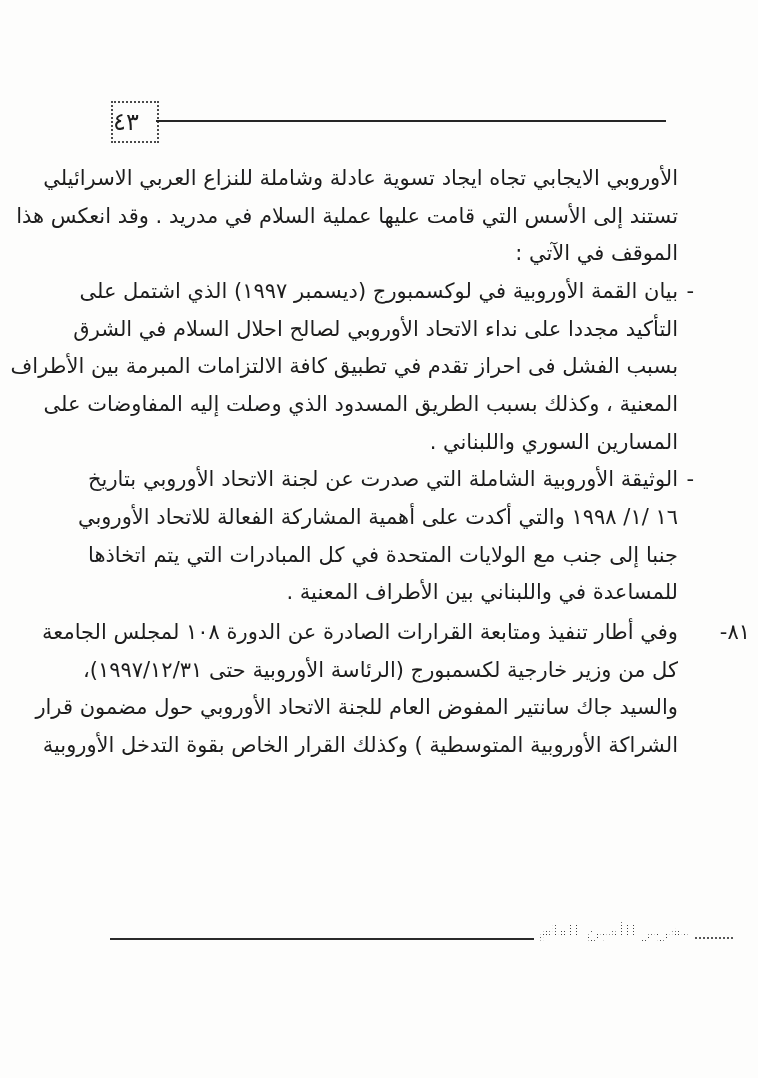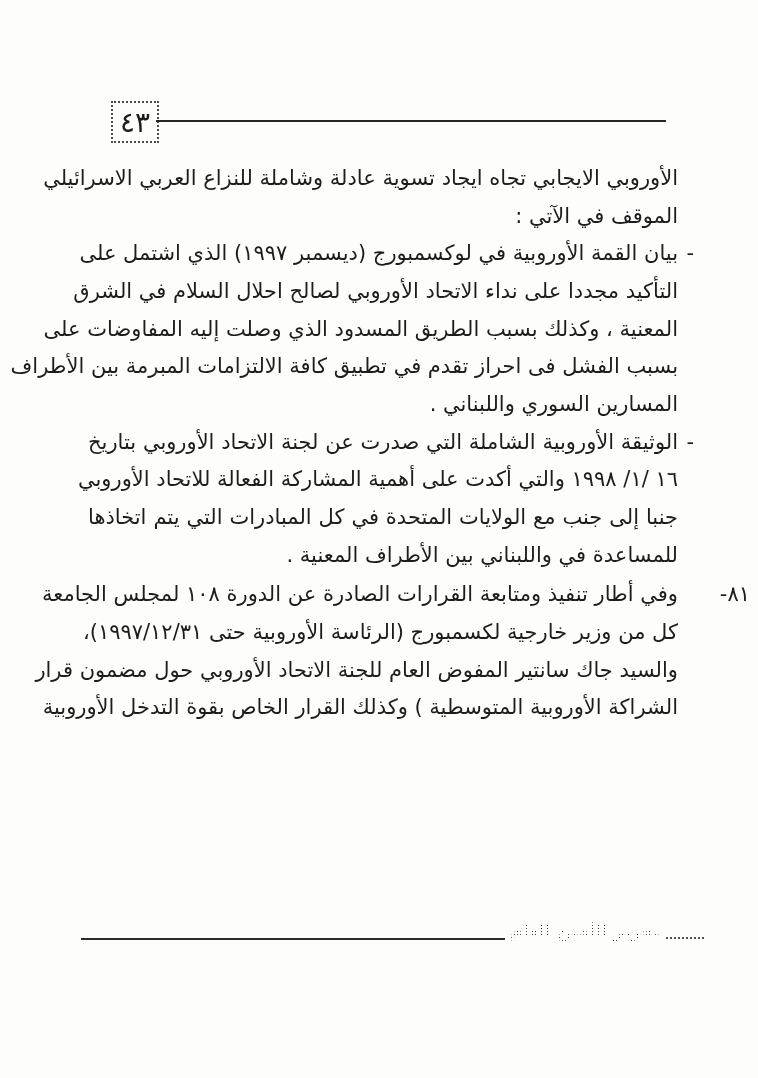--- a/index.html
+++ b/index.html
@@ -9,22 +9,22 @@
     color: #1d1d1d;
     font-family: "DejaVu Sans", sans-serif;
     position: relative;
     overflow: hidden;
   }
   
   .pagebox {
     position: absolute; left: 111px; top: 101px;
     width: 44px; height: 38px;
     border: 2px dotted #4a4a4a;
-    display: flex; align-items: center; justify-content: center;
-    font-size: 28px;
+    display: flex; align-items: center; justify-content: flex-start;
+    font-size: 24px;
   }
   
   .headrule {
     position: absolute; left: 156px; top: 120px;
     width: 510px; height: 2px; background: #262626;
   }
   
   .docbody {
     position: absolute; top: 160px; left: 88px; right: 10px;
     padding-right: 70px;          
@@ -40,21 +40,21 @@
     white-space: nowrap;
     text-align: justify;
     text-align-last: justify;     
   }
   .line.short { text-align-last: right; }  
   .marker { position: absolute; top: 0; }
   .marker.bullet { right: -16px; }
   .marker.item   { right: -72px; }
   
   .footer {
-    position: absolute; left: 81px; top: 920px; width: 623px;
+    position: absolute; left: 110px; top: 920px; width: 623px;
     display: flex; direction: rtl; align-items: flex-start;
   }
   .f-dots  { width: 38px; height: 17px; border-bottom: 2px dotted #565656; }
   .f-title {
     margin: 1px 6px 0 5px;
     font-size: 17px; font-weight: bold; letter-spacing: 0.5px;
     color: transparent;
     background-image: radial-gradient(circle, #3f3f3f 28%, rgba(255,255,255,0) 32%);
     background-size: 3px 3px;
     -webkit-background-clip: text;
@@ -67,27 +67,28 @@
 
 <div class="pagebox">
   <span>٤٣</span>
 </div>
 
 <div class="headrule"></div>
 
 <div class="docbody">
     <div class="block para">
       <div class="line">الأوروبي الايجابي تجاه ايجاد تسوية عادلة وشاملة للنزاع العربي الاسرائيلي</div>
+      <div class="line">تستند إلى الأسس التي قامت عليها عملية السلام في مدريد . وقد انعكس هذا</div>
       <div class="line short">الموقف في الآتي :</div>
     </div>
     <div class="block bullet">
       <div class="line"><span class="marker bullet">-</span>بيان القمة الأوروبية في لوكسمبورج (ديسمبر ١٩٩٧) الذي اشتمل على</div>
       <div class="line">التأكيد مجددا على نداء الاتحاد الأوروبي لصالح احلال السلام في الشرق</div>
+      <div class="line">بسبب الفشل فى احراز تقدم في تطبيق كافة الالتزامات المبرمة بين الأطراف</div>
       <div class="line">المعنية ، وكذلك بسبب الطريق المسدود الذي وصلت إليه المفاوضات على</div>
-      <div class="line">بسبب الفشل فى احراز تقدم في تطبيق كافة الالتزامات المبرمة بين الأطراف</div>
       <div class="line short">المسارين السوري واللبناني .</div>
     </div>
     <div class="block bullet">
       <div class="line"><span class="marker bullet">-</span>الوثيقة الأوروبية الشاملة التي صدرت عن لجنة الاتحاد الأوروبي بتاريخ</div>
       <div class="line">١٦ /١/ ١٩٩٨ والتي أكدت على أهمية المشاركة الفعالة للاتحاد الأوروبي</div>
       <div class="line">جنبا إلى جنب مع الولايات المتحدة في كل المبادرات التي يتم اتخاذها</div>
       <div class="line short">للمساعدة في واللبناني بين الأطراف المعنية .</div>
     </div>
     <div class="block item">
       <div class="line"><span class="marker item">٨١-</span>وفي أطار تنفيذ ومتابعة القرارات الصادرة عن الدورة ١٠٨ لمجلس الجامعة</div>

